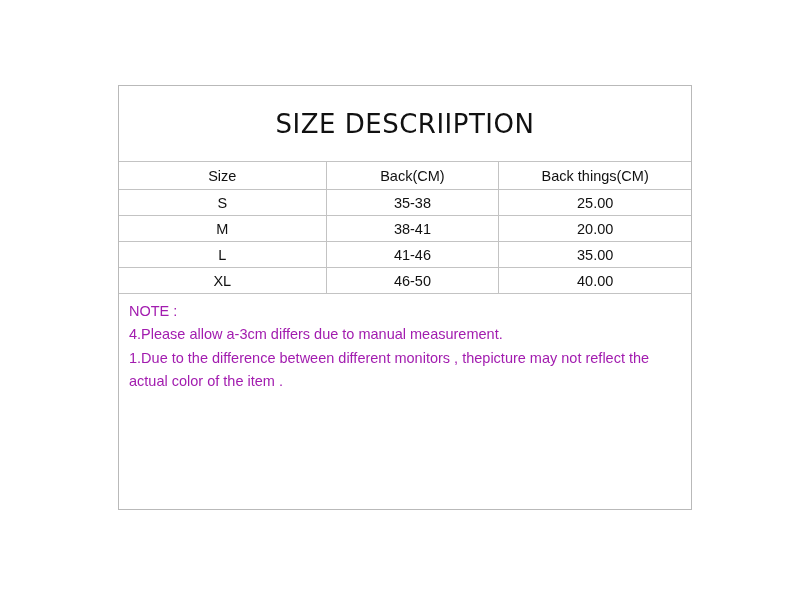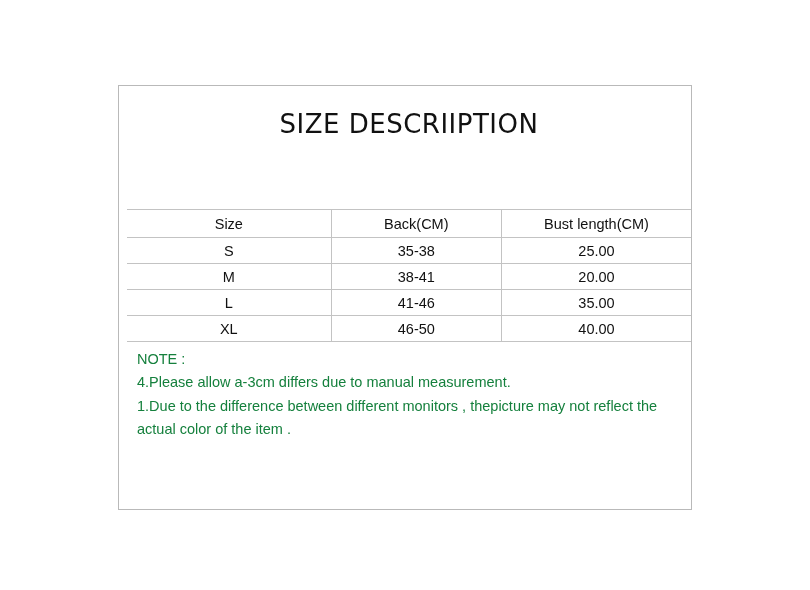--- a/index.html
+++ b/index.html
@@ -22,41 +22,39 @@
   .card {
     position: absolute;
     left: 118px;
     top: 85px;
     width: 574px;
     height: 425px;
     background: #ffffff;
     border: 1px solid #b9b9b9;
     box-sizing: border-box;
     overflow: hidden;
-    padding-left: 8px;
   }
   .title-area {
     height: 75px;
     display: flex;
     align-items: center;
     justify-content: center;
   }
   .title {
     font-size: 26px;
     letter-spacing: 0.5px;
     color: #111;
     font-family: "DejaVu Sans", sans-serif;
     font-weight: 400;
   }
   table.size-table {
     width: 100%;
     border-collapse: collapse;
     table-layout: fixed;
     font-size: 14.5px;
-    margin-top: 48px;
   }
   table.size-table th,
   table.size-table td {
     border: 1px solid #c3c3c3;
     text-align: center;
     padding: 0;
     height: 25px;
     font-weight: 400;
     color: #111;
   }
@@ -73,21 +71,21 @@
   }
   table.size-table td:last-child,
   table.size-table th:last-child {
     border-right: none;
   }
 
   .notes {
     padding: 6px 10px 0 10px;
     font-size: 14.5px;
     line-height: 1.62;
-    color: #15803d;
+    color: #a21caf;
   }
   .notes p {
     margin: 0;
   }
   .note-label {
     margin-bottom: 1px;
   }
 </style>
 </head>
 <body>
@@ -102,21 +100,21 @@
     <table class="size-table">
       <colgroup>
         <col class="c1">
           <col class="c2">
           <col class="c3">
       </colgroup>
       <thead>
         <tr class="header-row">
           <th>Size</th>
           <th>Back(CM)</th>
-          <th>Bust length(CM)</th>
+          <th>Back things(CM)</th>
         </tr>
       </thead>
       <tbody>
         <tr>
           <td>S</td>
           <td>35-38</td>
           <td>25.00</td>
         </tr>
         <tr>
           <td>M</td>

